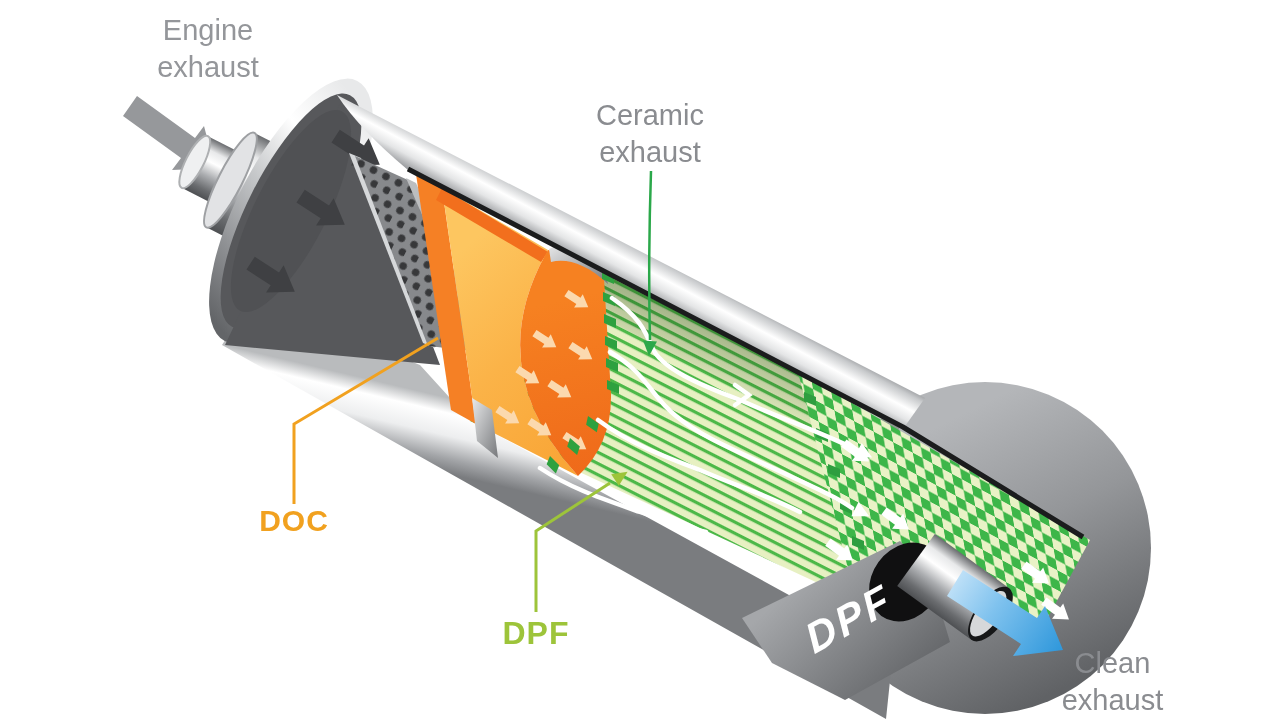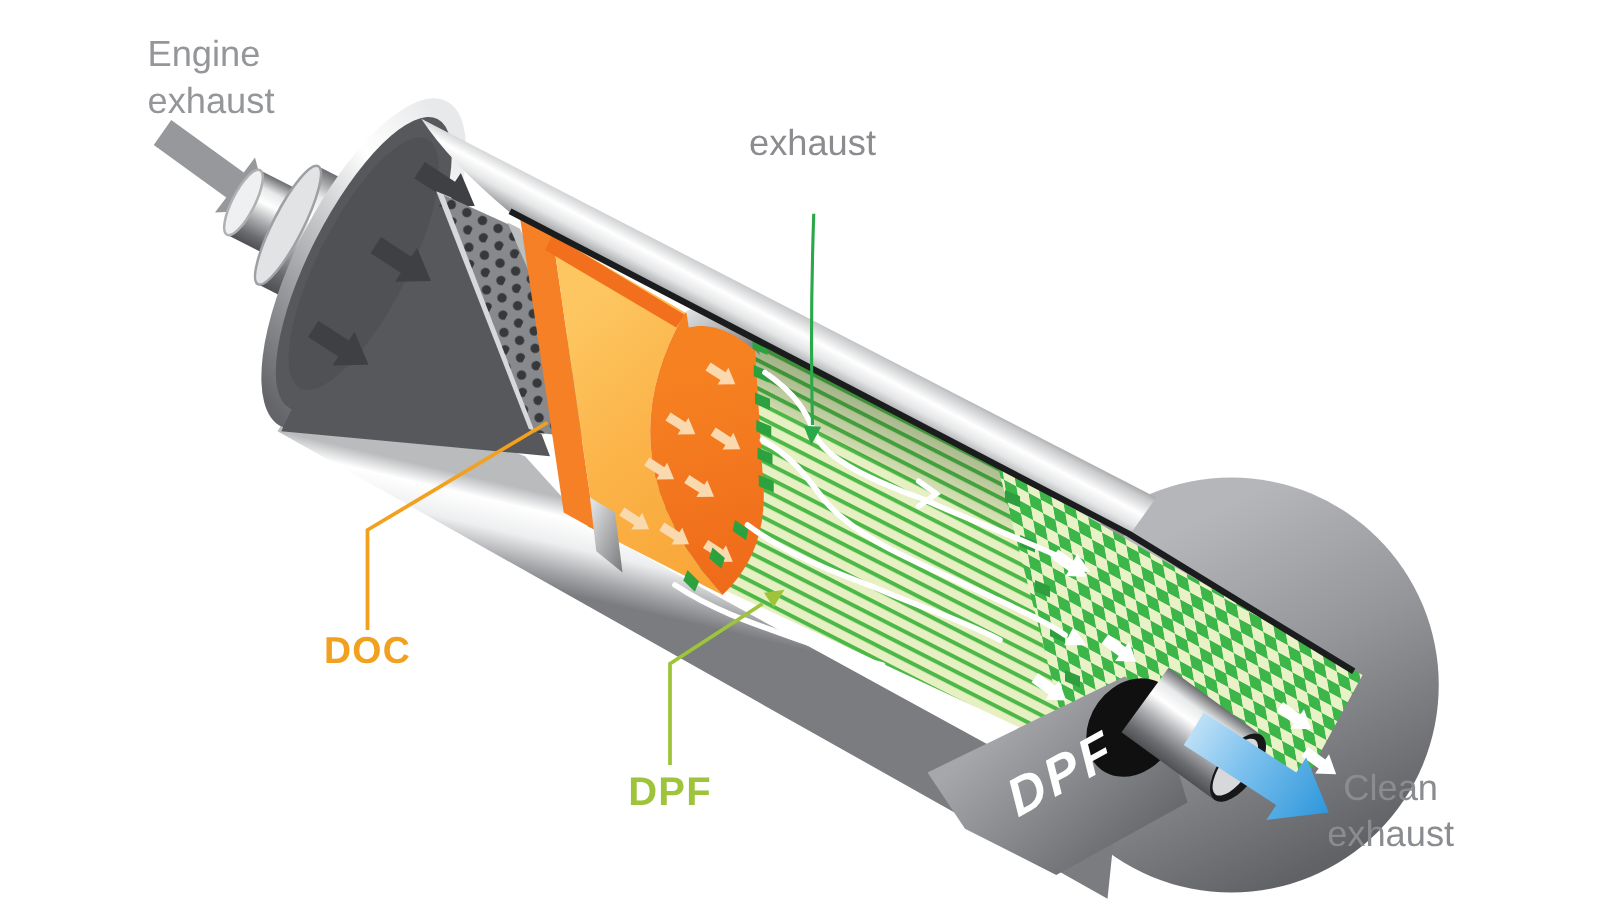--- a/index.html
+++ b/index.html
@@ -2,23 +2,23 @@
 <html><head>
 <meta charset="utf-8">
 <style>
   html,body{margin:0;padding:0;background:#fff;}
   #app{position:relative;width:1280px;height:720px;overflow:hidden;background:#ffffff;
        font-family:"Liberation Sans", sans-serif;}
   #art{position:absolute;left:0;top:0;}
   .label{position:absolute;color:#94969A;font-size:29px;line-height:1.28;
          font-family:"Liberation Sans", sans-serif;}
   .label .ln{display:block;}
-  #lbl-engine{left:118px;top:26px;width:180px;text-align:left;}
+  #lbl-engine{left:118px;top:12px;width:180px;text-align:center;}
   #lbl-ceramic{left:570px;top:97px;width:160px;text-align:center;color:#8A8C90;}
-  #lbl-clean{left:1030px;top:613px;width:165px;text-align:center;color:#8A8C90;}
+  #lbl-clean{left:1030px;top:645px;width:165px;text-align:center;color:#8A8C90;}
   #lbl-doc{left:234px;top:502px;width:120px;text-align:center;color:#F1A11F;
            font-weight:bold;font-size:30px;letter-spacing:1px;}
   #lbl-dpf{left:476px;top:613px;width:120px;text-align:center;color:#9DC43A;
            font-weight:bold;font-size:32px;letter-spacing:1px;}
   #lbl-dpf-body{left:774px;top:592px;width:150px;text-align:center;color:#ffffff;
            font-weight:bold;font-style:italic;font-size:42px;letter-spacing:3px;
            transform:rotate(-29deg) skewX(-4deg);}
 </style>
 </head>
 <body>
@@ -230,20 +230,21 @@
 
   <text x="-9999" y="-9999" font-size="1" fill="none"> </text>
 </svg>
 
 <div class="label" id="lbl-engine">
   <span class="ln">Engine</span>
   <span class="ln">exhaust</span>
 </div>
 
 <div class="label" id="lbl-ceramic">
+  <span class="ln">Ceramic</span>
   <span class="ln">exhaust</span>
 </div>
 
 <div class="label" id="lbl-doc">DOC</div>
 
 <div class="label" id="lbl-dpf">DPF</div>
 
 <div class="label" id="lbl-dpf-body">DPF</div>
 
 <div class="label" id="lbl-clean">

